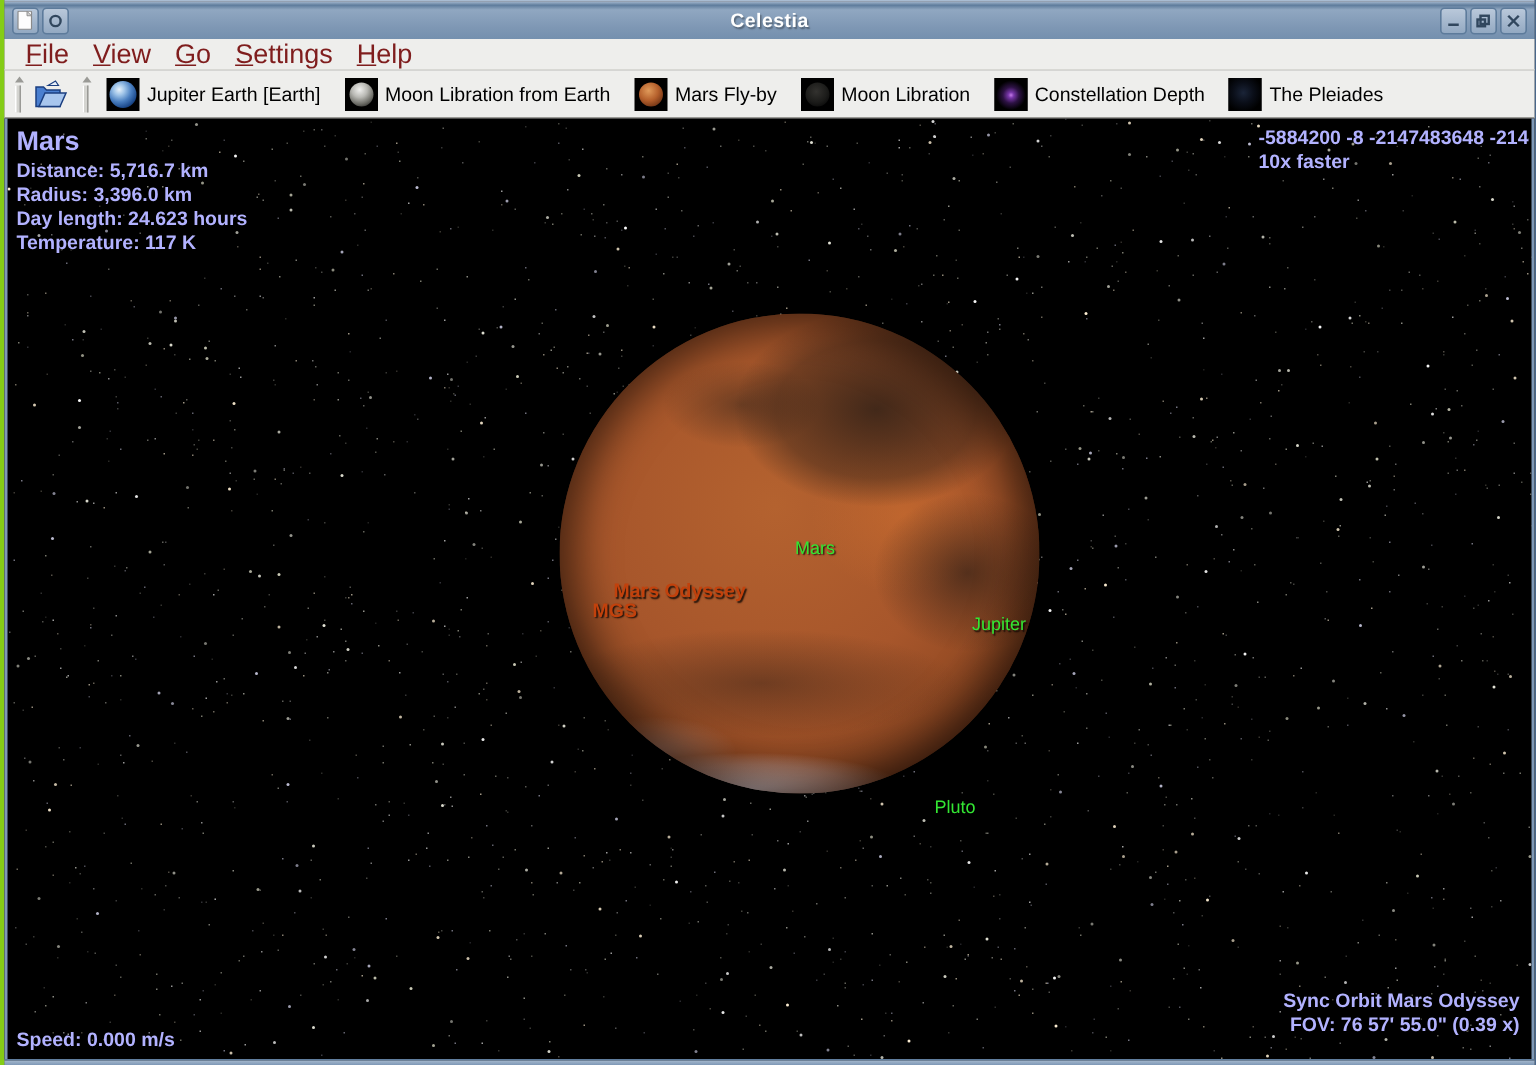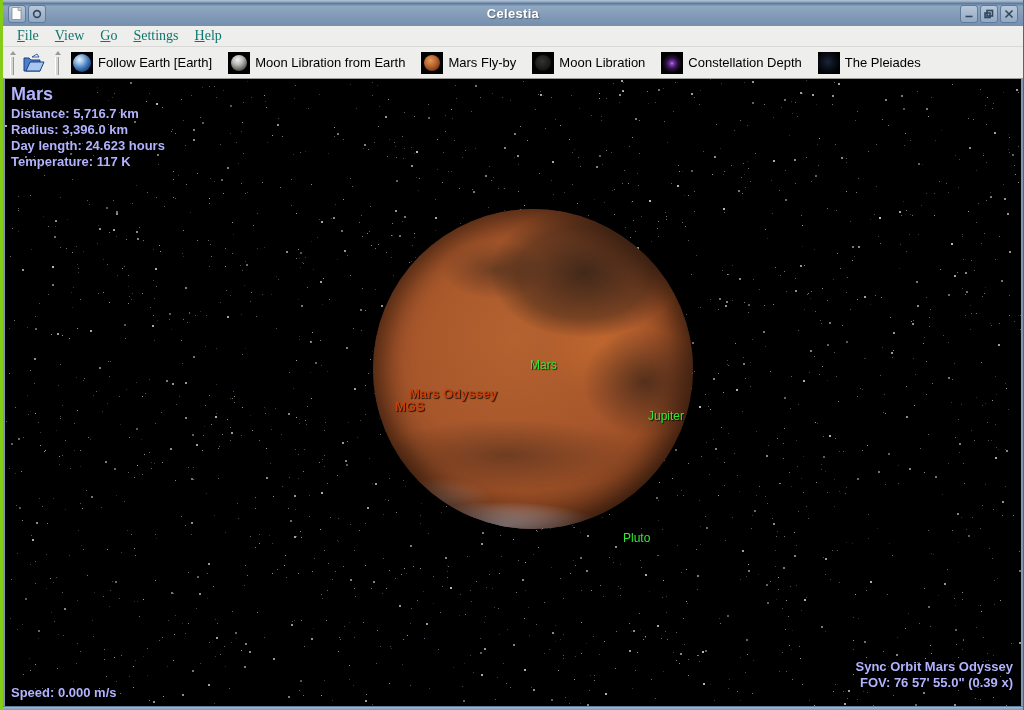--- a/index.html
+++ b/index.html
@@ -28,21 +28,21 @@
     text-shadow:1px 1px 1px rgba(0,0,0,0.35); pointer-events:none;
   }
   .tb-right { margin-left:auto; display:flex; }
   .glyph { stroke:#31475e; stroke-width:1.6; fill:none; }
   .page-icon-svg rect { fill:#fdfdfd; stroke:#8a8a8a; stroke-width:0.8; }
 
   
   .menubar {
     height:21px; flex:0 0 21px; background:#eeeeec; border-bottom:1px solid #d8d8d4;
     display:flex; align-items:center; padding-left:6px;
-    font-size:14px; color:#0f766e;font-family:Liberation Serif, serif;
+    font-size:18px; color:#7f1d1d;
   }
   .menu-item { padding:2px 8px; cursor:pointer; }
 
   
   .toolbar {
     height:32px; flex:0 0 32px; background:#eeeeec;
     border-bottom:1px solid #9a9a96;
     display:flex; align-items:center; padding:0 2px; font-size:13px; color:#000;
   }
   .tool-handle {
@@ -167,21 +167,21 @@
       <svg width="24" height="22" viewBox="0 0 24 22">
         <path d="M2 6 L2 19 L18 19 L18 8 L9 8 L7 6 Z" fill="#4a7fd0" stroke="#1b3f80" stroke-width="1"></path>
         <path d="M4 19 L8 10 L22 10 L18 19 Z" fill="#a8c6ee" stroke="#1b3f80" stroke-width="1"></path>
         <path d="M10 5 L15 2 L17 5 Z" fill="#e8f0fa" stroke="#1b3f80" stroke-width="0.8"></path>
       </svg>
     </div>
     <div class="tool-handle"></div>
 
     <div class="bookmark">
       <span class="bm-icon bm-earth"></span>
-      <span>Follow Earth [Earth]</span>
+      <span>Jupiter Earth [Earth]</span>
     </div>
     <div class="bookmark">
       <span class="bm-icon bm-moon"></span>
       <span>Moon Libration from Earth</span>
     </div>
     <div class="bookmark">
       <span class="bm-icon bm-mars"></span>
       <span>Mars Fly-by</span>
     </div>
     <div class="bookmark">
@@ -211,20 +211,24 @@
     <span class="scene-label lbl-green" style="left:618px; top:452px;">Pluto</span>
 
     <div class="hud hud-topleft">
       <div class="hud-object-name">Mars</div>
       <div>Distance: 5,716.7 km</div>
       <div>Radius: 3,396.0 km</div>
       <div>Day length: 24.623 hours</div>
       <div>Temperature: 117 K</div>
     </div>
 
+    <div class="hud hud-topright">
+      <div>-5884200 -8 -2147483648 -214</div>
+      <div>10x faster</div>
+    </div>
 
     <div class="hud hud-bottomleft">Speed: 0.000 m/s</div>
 
     <div class="hud hud-bottomright">
       <div>Sync Orbit Mars Odyssey</div>
       <div>FOV: 76 57' 55.0" (0.39 x)</div>
     </div>
   </div>
 
   <div class="bottom-frame"></div>

